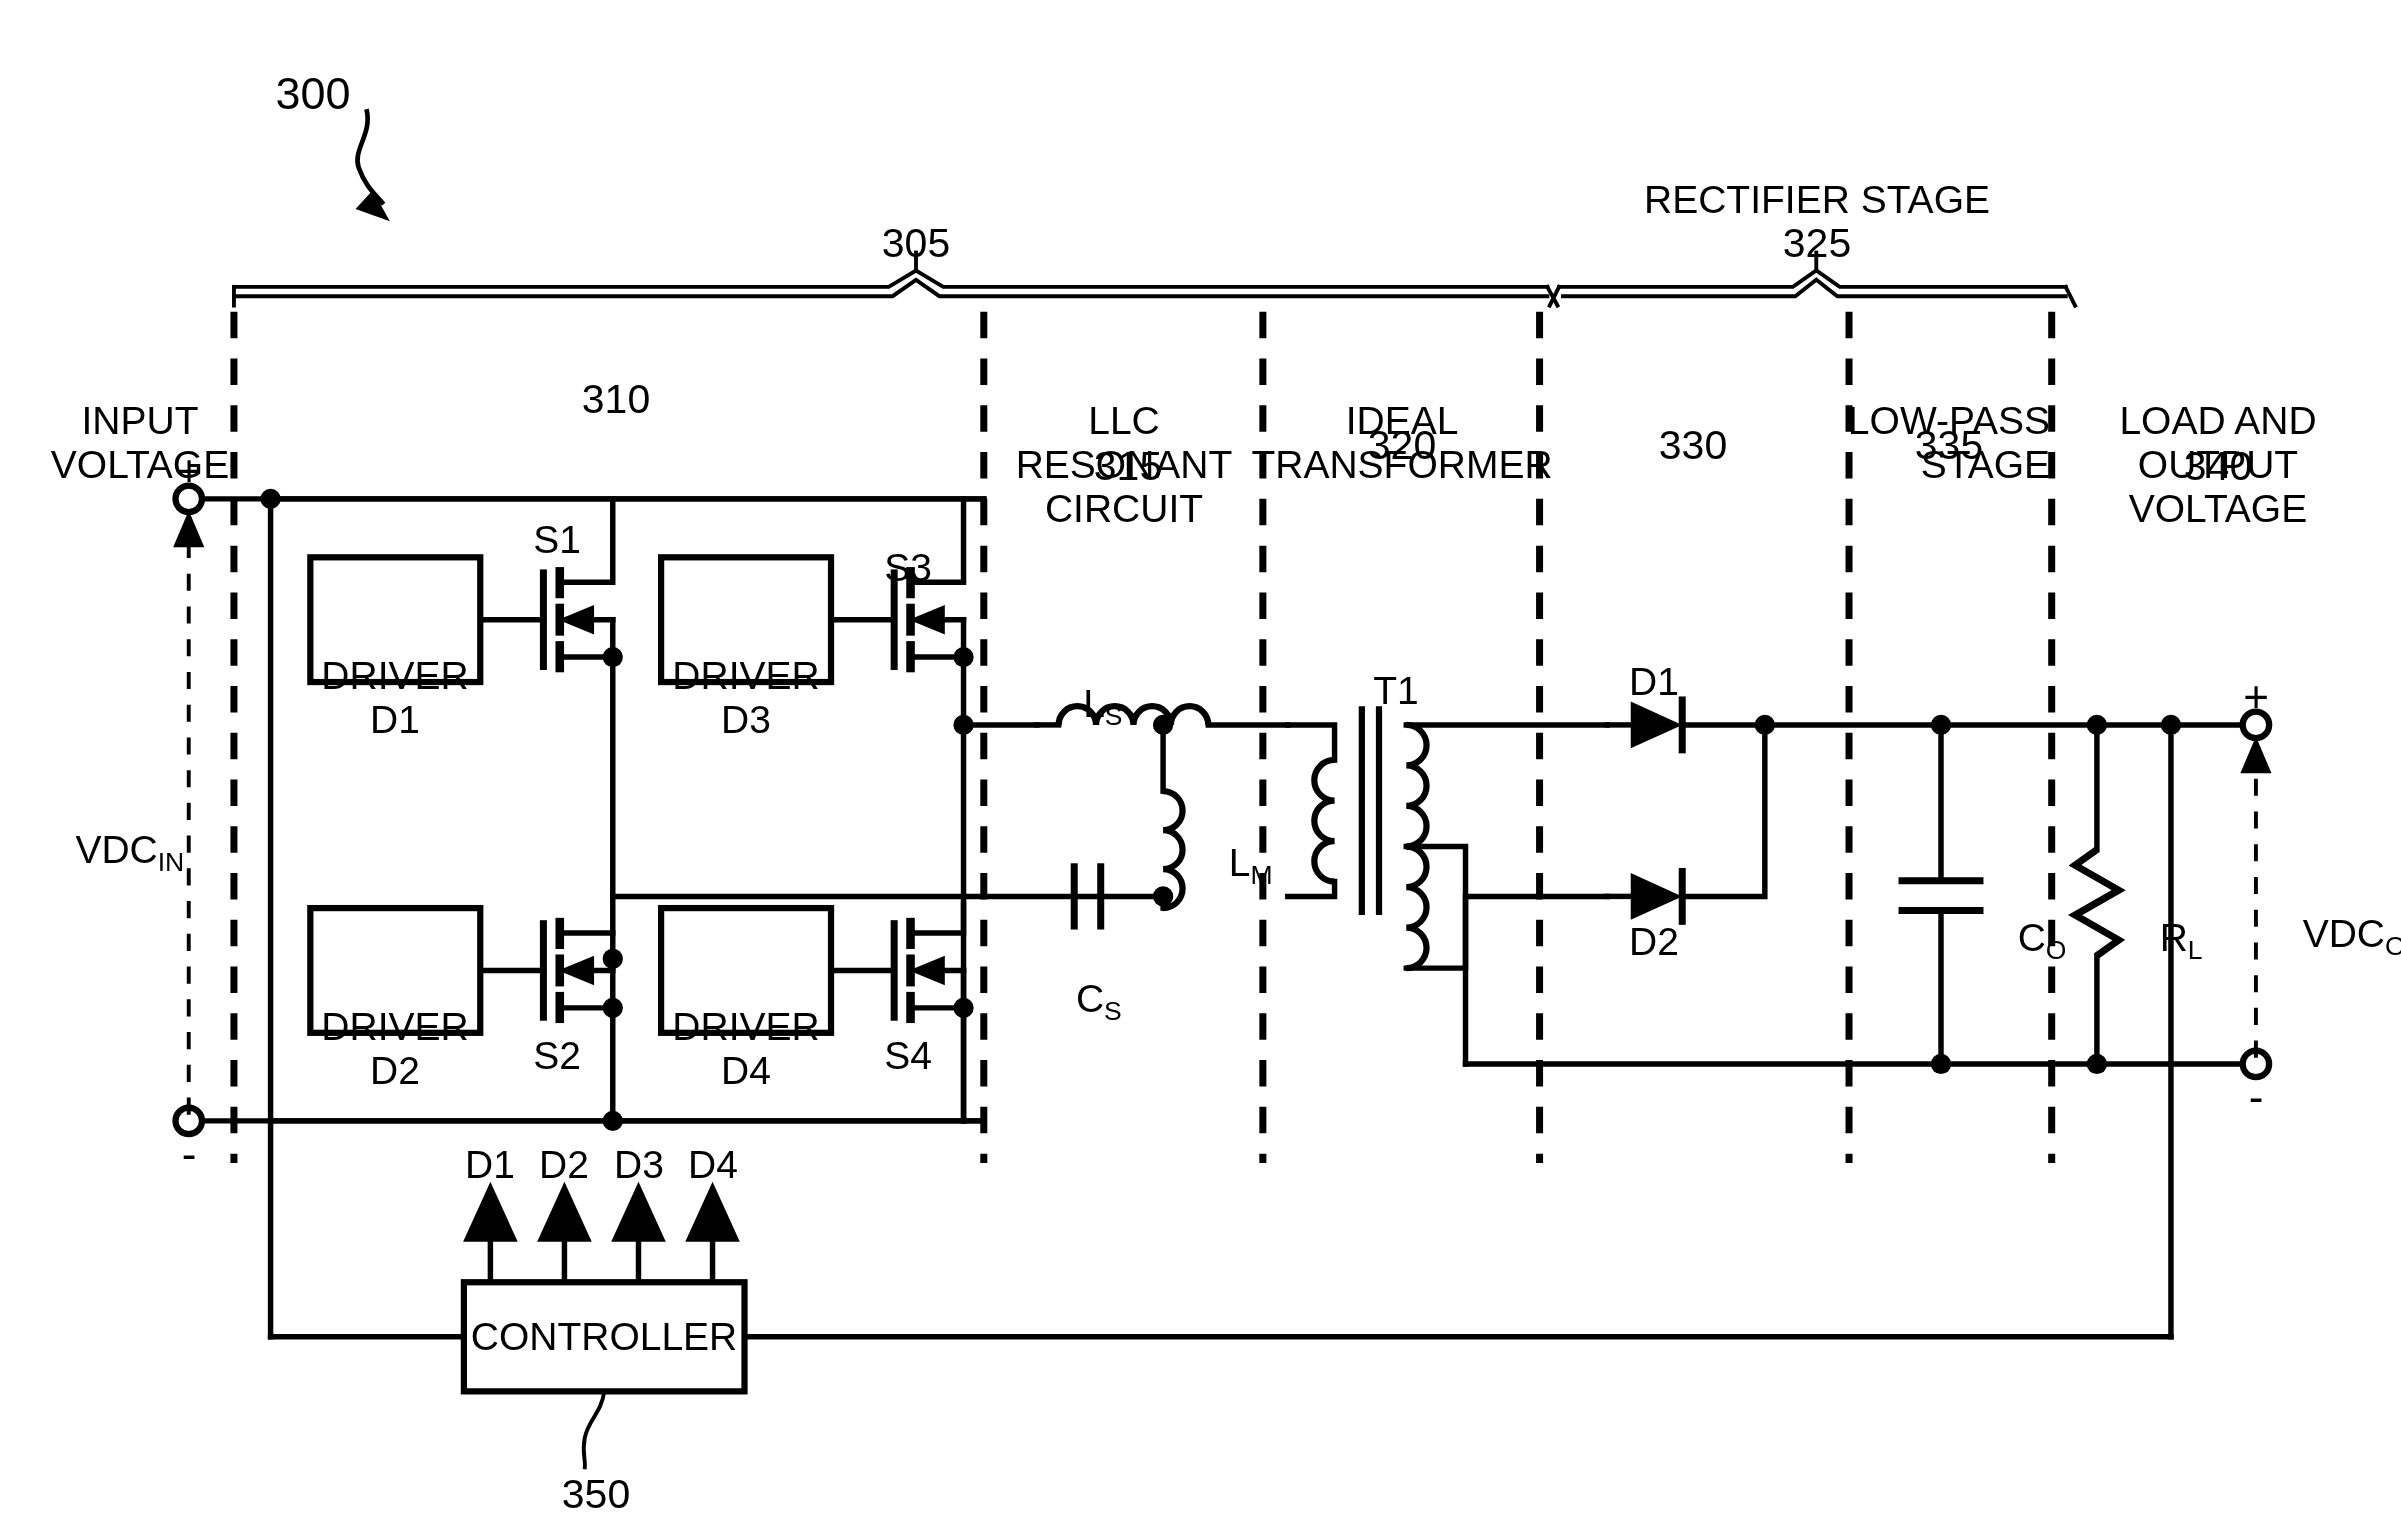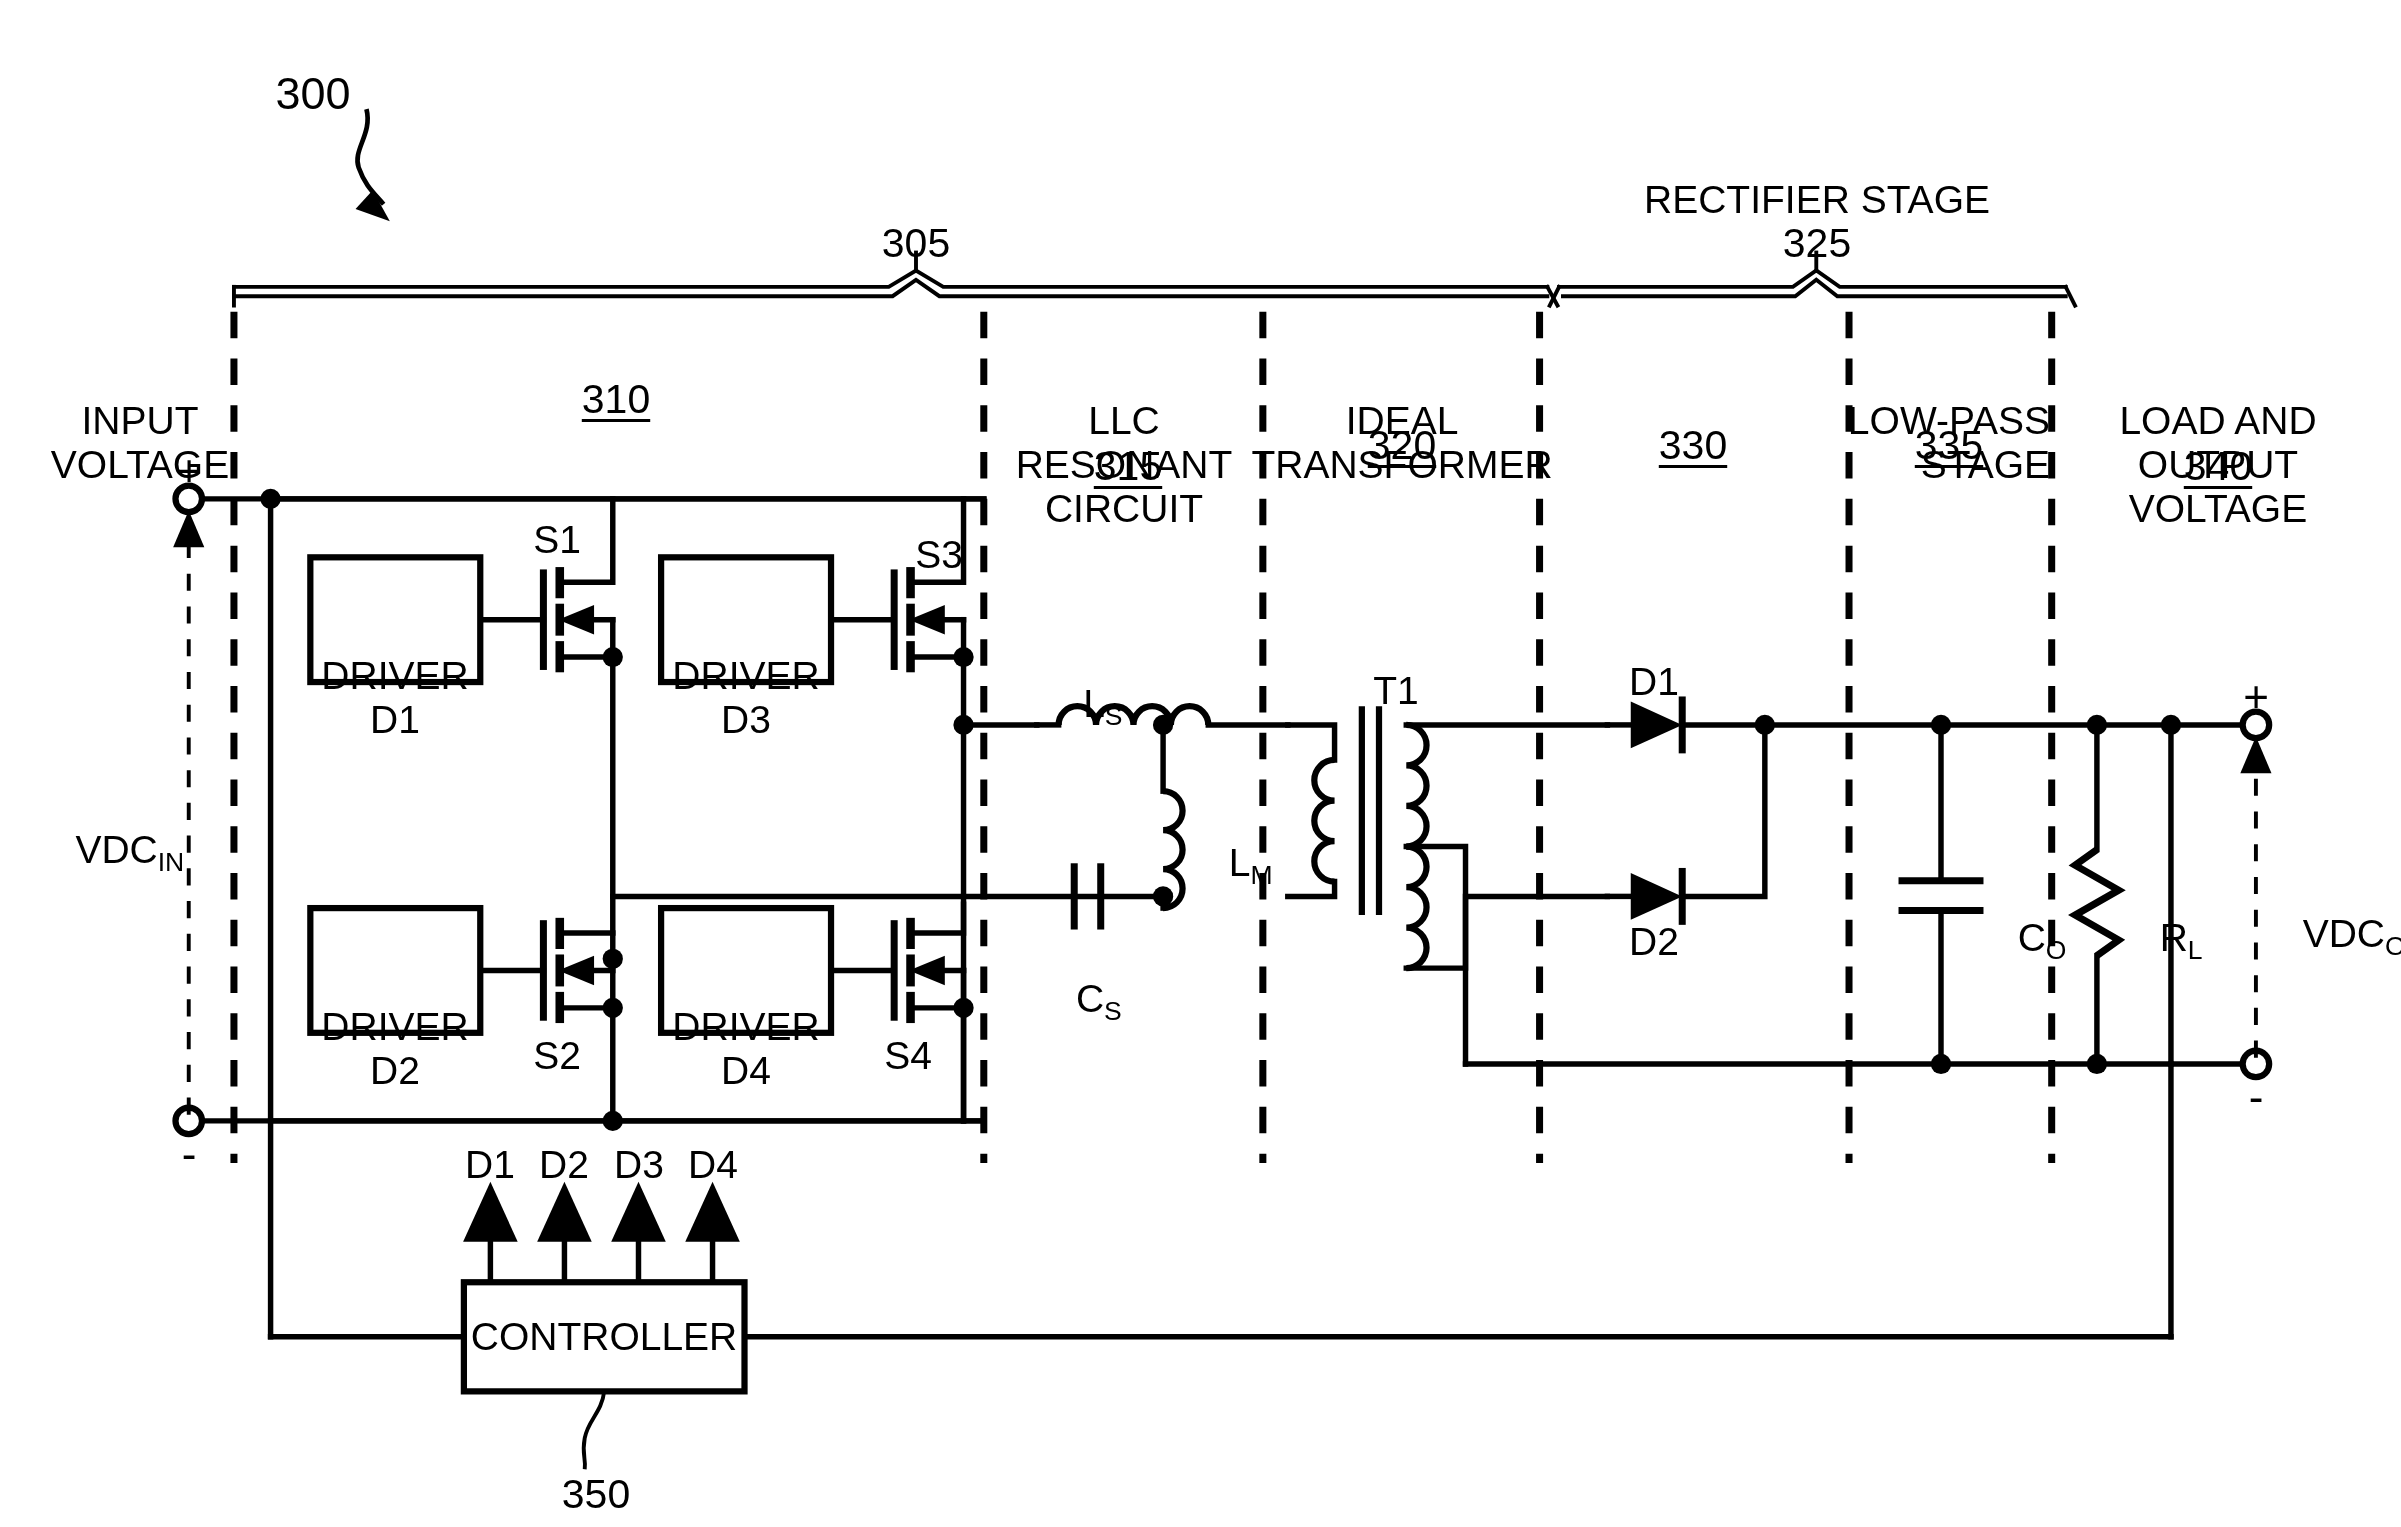--- a/index.html
+++ b/index.html
@@ -12,21 +12,21 @@
   .box{stroke:#000;stroke-width:8;fill:#fff;}
   .dash{stroke:#000;stroke-width:9;fill:none;stroke-dasharray:34 26;stroke-linecap:butt;}
   .dashthin{stroke:#000;stroke-width:5;fill:none;stroke-dasharray:22 20;stroke-linecap:butt;}
   .dot{fill:#000;}
   .term{fill:#fff;stroke:#000;stroke-width:8;}
   .fillblk{fill:#000;stroke:none;}
   .lbl{position:absolute;font-family:"Liberation Sans", sans-serif;color:#000;
        white-space:pre;line-height:1.12;}
   .c{transform:translateX(-50%);text-align:center;}
   .t34{font-size:39px;}
-  .u{text-decoration:underline;text-underline-offset:5.5px;text-decoration-thickness:3.1px;text-align:center;}
+  .u{text-underline-offset:5.5px;text-decoration-thickness:3.1px;text-align:center;}
   .sub{font-size:0.68em;vertical-align:-0.32em;}
   .ref{font-size:41px;}
 </style>
 </head>
 <body>
 
 <div id="stage">
 
 <svg id="sheet" viewBox="0 0 3080 1959">
   <defs>
@@ -318,21 +318,21 @@
   <div>DRIVER</div><div>D3</div>
 </div>
 <div class="lbl t34 c" style="left:395px;top:918px;">
   <div>DRIVER</div><div>D2</div>
 </div>
 <div class="lbl t34 c" style="left:746px;top:918px;">
   <div>DRIVER</div><div>D4</div>
 </div>
 
 <div class="lbl t34 c" style="left:557px;top:518px;">S1</div>
-<div class="lbl t34 c" style="left:908px;top:533px;margin-left:31px;">S3</div>
+<div class="lbl t34 c" style="left:908px;top:546px;">S3</div>
 <div class="lbl t34 c" style="left:557px;top:1034px;">S2</div>
 <div class="lbl t34 c" style="left:908px;top:1034px;">S4</div>
 
 <div class="lbl t34 c" style="left:1092px;top:638px;">
   <span>L</span><span class="sub">S</span>
 </div>
 <div class="lbl t34" style="left:1207px;top:797px;">
   <span>L</span><span class="sub">M</span>
 </div>
 <div class="lbl t34 c" style="left:1088px;top:933px;">

